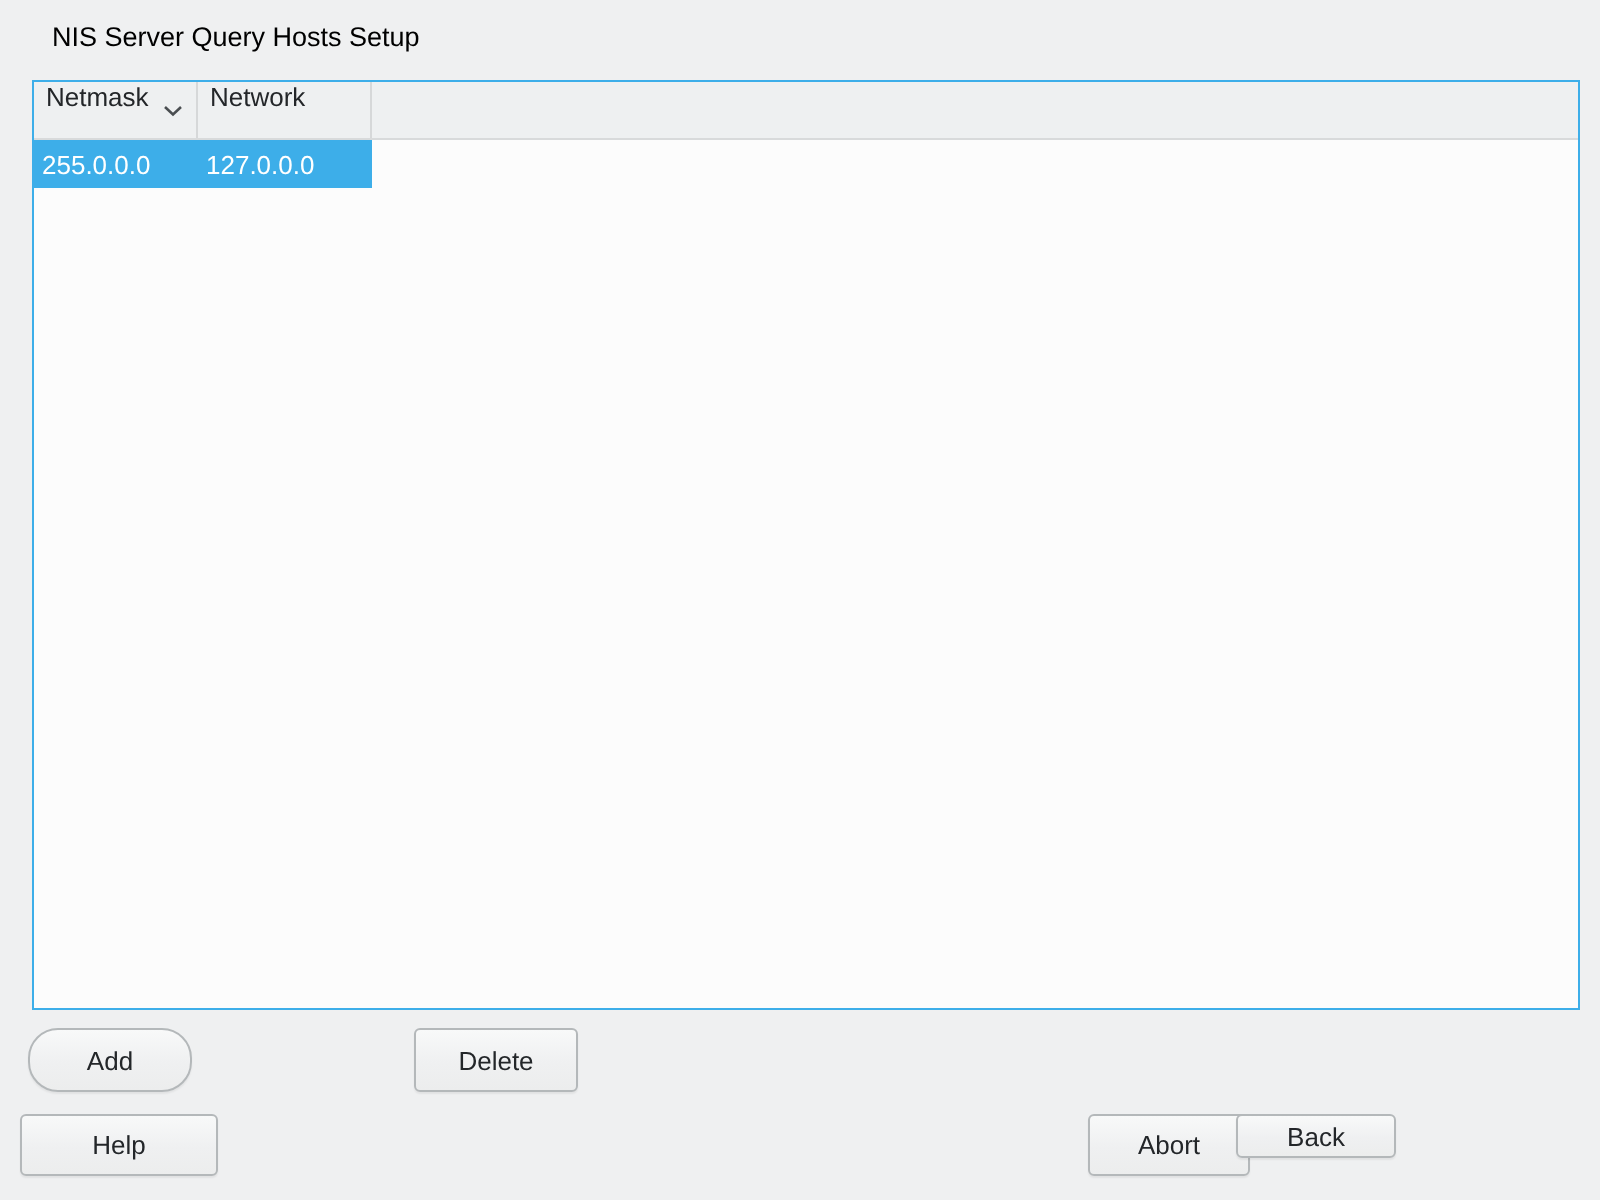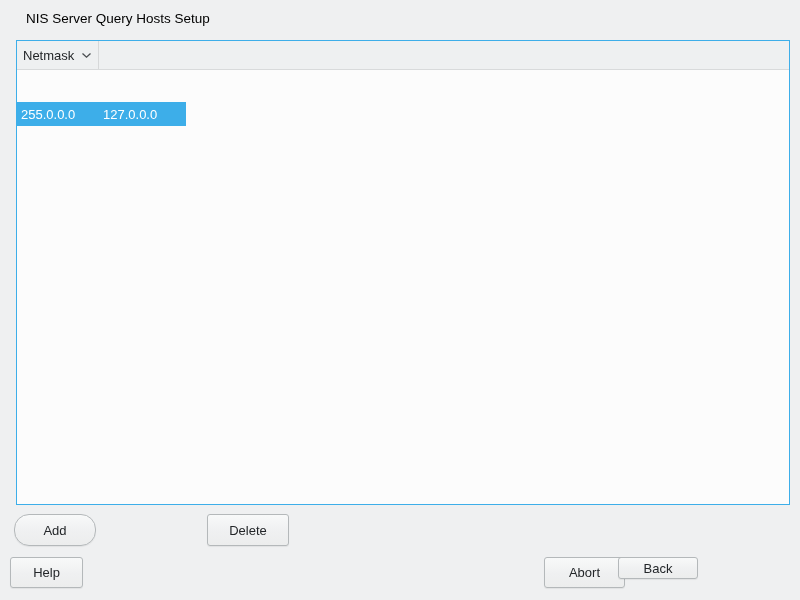--- a/index.html
+++ b/index.html
@@ -38,31 +38,30 @@
   }
   .thead {
     display: flex;
     height: 28px;
     background: #eef0f1;
     border-bottom: 1px solid #d8dadb;
   }
   .th {
     box-sizing: border-box;
     display: flex;
-    align-items: center;
     padding: 0 6px;
     font-size: 13px;
     color: #232629;
     border-right: 1px solid #d6d8d9;
   }
   .th-netmask { width: 82px; justify-content: space-between; }
   .th-network { width: 87px; }
   .th-filler { flex: 1; border-right: none; }
   .chevron { display: flex; align-items: center; margin-left: 4px; }
-  .tbody { position: relative; margin-top: 32px; }
+  .tbody { position: relative; }
   .trow {
     display: flex;
     height: 24px;
     width: 169px;
     align-items: center;
   }
   .trow.selected {
     background: #3daee9;
     color: #ffffff;
   }
@@ -87,41 +86,44 @@
     color: #232629;
     background: linear-gradient(180deg, #f8f9f9 0%, #eff0f1 55%, #eceded 100%);
     border: 1px solid #b4b8ba;
     border-radius: 3px;
     box-shadow: 0 1px 1px rgba(0,0,0,0.06);
     cursor: default;
   }
   .btn-add    { left: 14px;  top: 514px; width: 82px; height: 32px; border-radius: 15px; }
   .btn-edit   { left: 105px; top: 514px; width: 81px; height: 32px; }
   .btn-delete { left: 195px; top: 514px; width: 82px; height: 32px; margin-left: 12px; }
-  .btn-help   { left: 10px;  top: 557px; width: 73px; height: 31px; }
+  .btn-help   { left: 10px;  top: 557px; width: 99px; height: 31px; }
   .btn-abort  { left: 544px; top: 557px; width: 81px; height: 31px; }
   .btn-back   { left: 618px; top: 557px; width: 80px; height: 22px; }
   .btn-finish { left: 708px; top: 557px; width: 82px; height: 31px; }
 </style>
 </head>
 <body>
 
 <div class="stage">
 
   <div class="page-title">NIS Server Query Hosts Setup</div>
 
   <div class="hosts-table">
     <div class="thead">
       <div class="th th-netmask">
         <span>Netmask</span>
         <span class="chevron">
           <svg width="11" height="7" viewBox="0 0 11 7">
             <polyline points="1.5,1.5 5.5,5.2 9.5,1.5" fill="none" stroke="#4a4e51" stroke-width="1.3"></polyline>
           </svg>
         </span>
+      </div>
+      <div class="th th-network">
+        <span>Network</span>
       </div>
       <div class="th th-filler"></div>
     </div>
 
     <div class="tbody">
       <div class="trow selected">
         <div class="td td-netmask">255.0.0.0</div>
         <div class="td td-network">127.0.0.0</div>
       </div>
     </div>

